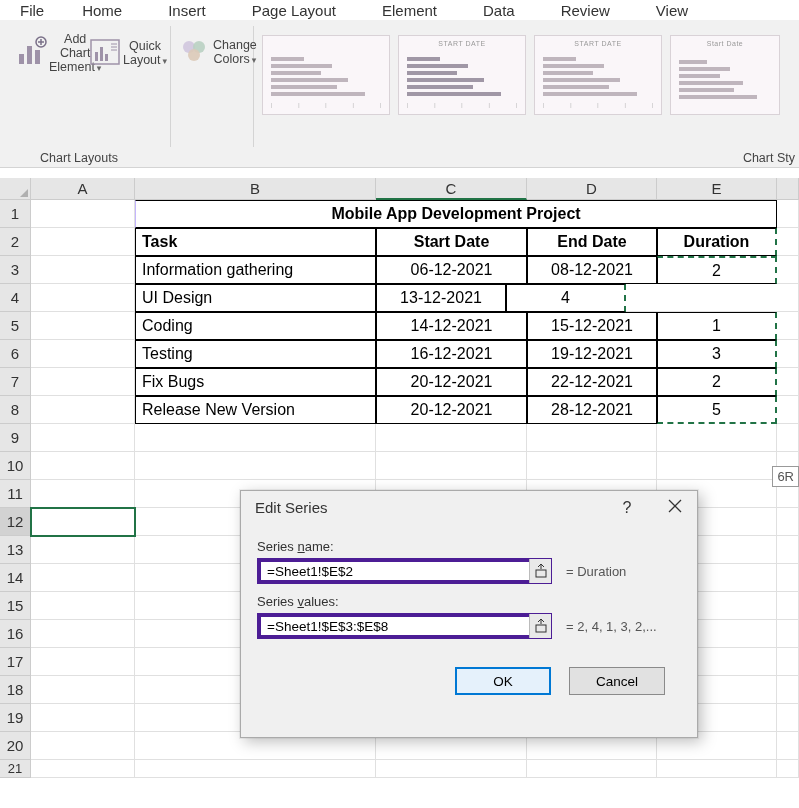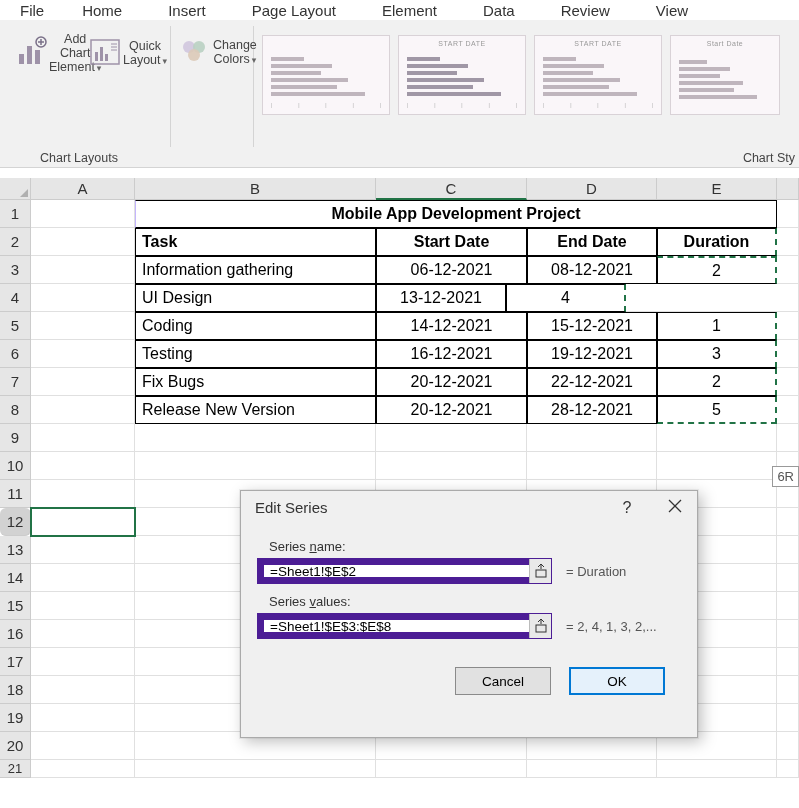--- a/index.html
+++ b/index.html
@@ -219,21 +219,20 @@
   
   .marching {
     border-right: 2px dashed #217346 !important;
   }
   .mtop { border-top: 2px dashed #217346 !important; }
   .mbot { border-bottom: 2px dashed #217346 !important; }
 
   
   .row-header.active, .col-header.active {
     background: #d2d2d2;
-    border-radius: 6px;
   }
   .cell.active {
     outline: 2px solid #217346;
     outline-offset: -1px;
     z-index: 2;
   }
   
   .col-header.chg {
     border-bottom: 2px solid #217346;
   }
@@ -275,30 +274,30 @@
   }
   .dialog .title-right {
     display: flex; gap: 28px; align-items: center;
   }
   .dialog .help, .dialog .close {
     font-size: 16px; color: #333; cursor: pointer;
     width: 20px; text-align: center;
   }
   .dialog .close svg { width: 14px; height: 14px; }
   .dialog .body { padding: 8px 16px 0 16px; }
-  .dialog label { display: block; margin: 10px 0 4px 12px; }
+  .dialog label { display: block; margin: 10px 0 4px 0; }
   .input-row { display: flex; align-items: center; gap: 14px; }
   .input-wrap {
     position: relative;
     width: 295px;
   }
   .input-wrap input {
     width: 100%;
     height: 26px;
-    border: 7px solid #4c1d95;
+    border: 4px solid #4c1d95;
     background: #fff;
     padding: 2px 26px 2px 6px;
     font-size: 13.5px;
     font-family: inherit;
   }
   .range-btn {
     position: absolute;
     right: 1px; top: 1px;
     width: 22px; height: 24px;
     background: #e9e9e9;
@@ -706,17 +705,17 @@
           <svg width="12" height="14" viewBox="0 0 12 14">
               <rect x="1" y="6" width="10" height="7" fill="none" stroke="#333" stroke-width="1"></rect>
               <path d="M6 1 L6 5 M3 3 L6 0 L9 3" fill="none" stroke="#333" stroke-width="1"></path>
             </svg>
         </div>
       </div>
       <span class="preview-text">= 2, 4, 1, 3, 2,...</span>
     </div>
 
     <div class="buttons">
+      <button class="dlg-btn primary">OK</button>
       <button class="dlg-btn">Cancel</button>
-      <button class="dlg-btn primary">OK</button>
     </div>
   </div>
 </div>
 
 </body></html>

